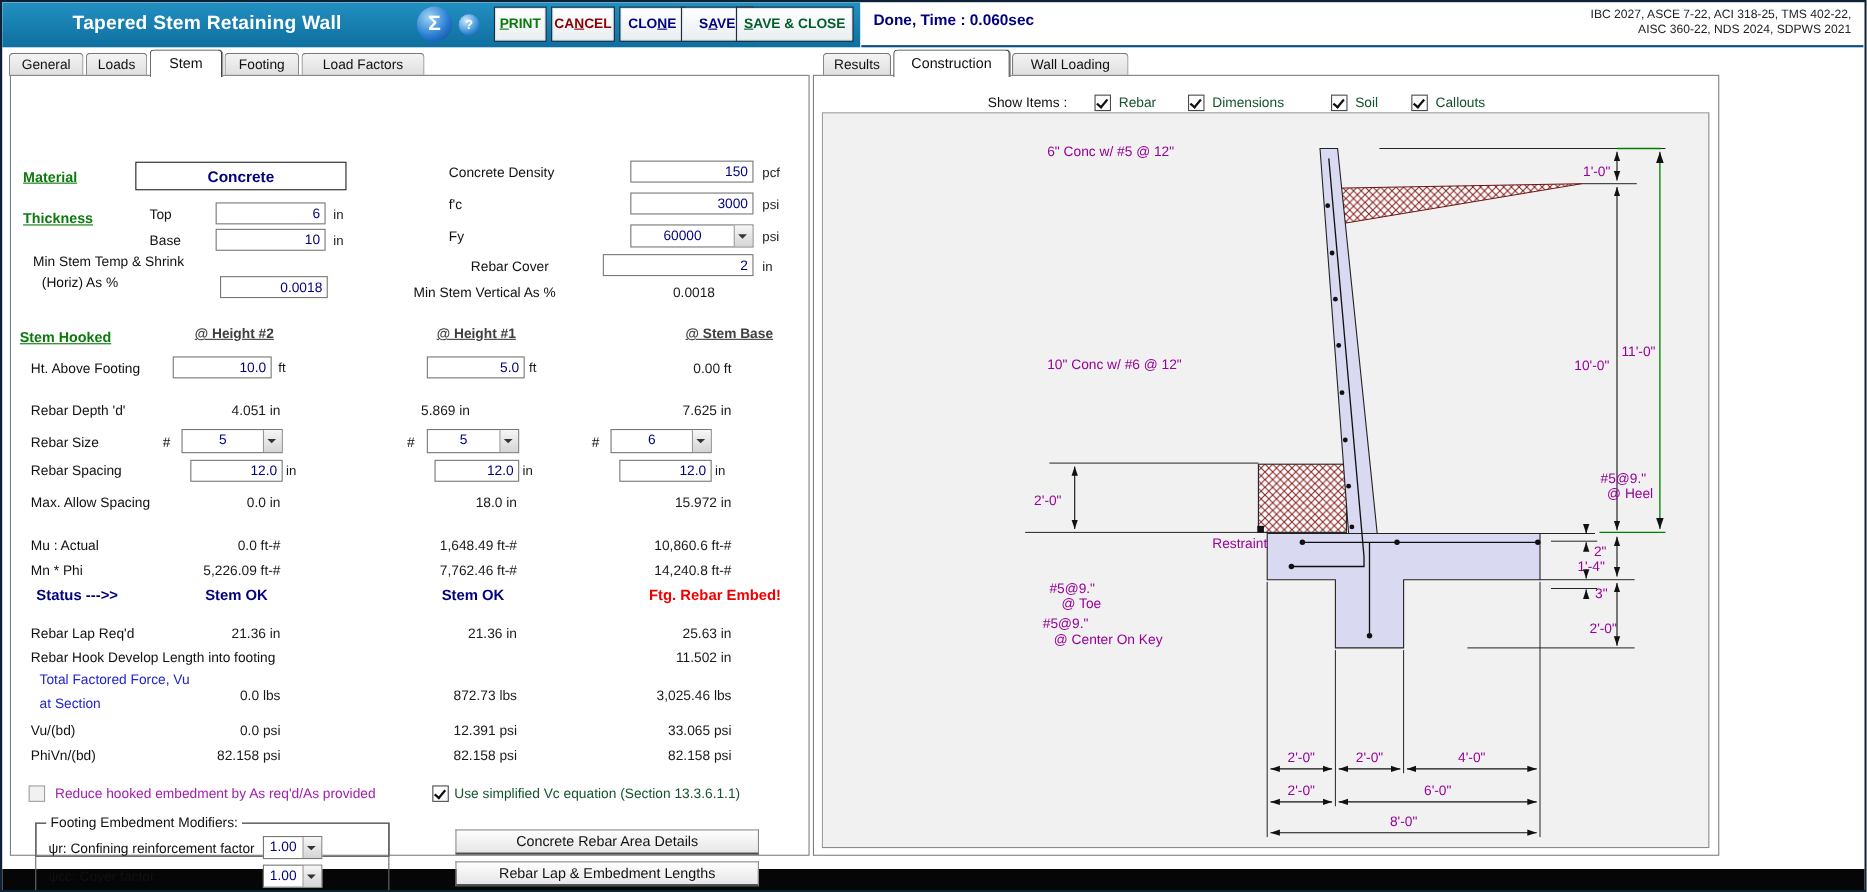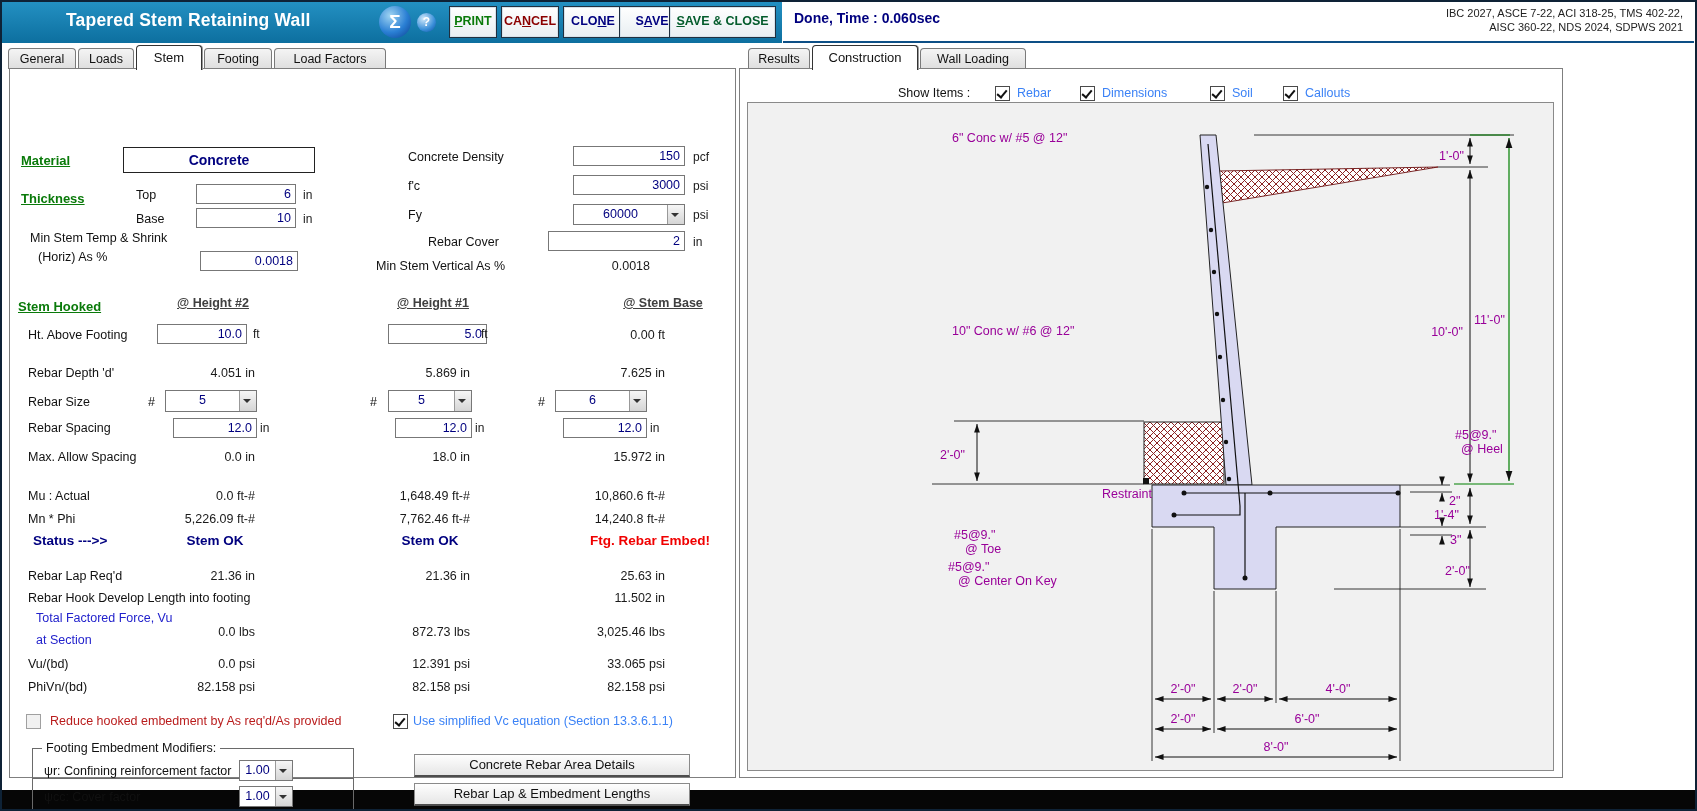--- a/index.html
+++ b/index.html
@@ -48,22 +48,22 @@
   .matbox{position:absolute;border:1.5px solid #222;background:#fff;color:#00007f;
           font-weight:bold;font-size:14px;text-align:center;}
   .dd{position:absolute;border:1px solid #777;background:#fff;display:flex;box-sizing:border-box;}
   .dd .dv{flex:1;color:#00007f;font-size:12.5px;text-align:center;line-height:19px;}
   .dd .db{width:16px;background:linear-gradient(#f6f6f6,#d5d5d5);border-left:1px solid #999;position:relative;}
   .dd .db i{position:absolute;left:3px;top:8px;width:0;height:0;border:4.5px solid transparent;border-top-color:#333;}
   .cb{position:absolute;width:13px;height:13px;border:1px solid #4a4a4a;background:#fff;box-sizing:content-box;}
   .cb .tick{position:absolute;left:3px;top:0.5px;width:4px;height:8px;border:solid #111;
             border-width:0 2px 2px 0;transform:rotate(40deg);}
   .cb.disabled{border-color:#a0a0a0;background:#f1f1f1;}
-  .cblbl{position:absolute;font-size:12.5px;color:#3b82f6;white-space:nowrap;}
-  .cblbl.dis{color:#b91c1c;}
+  .cblbl{position:absolute;font-size:12.5px;color:#14532d;white-space:nowrap;}
+  .cblbl.dis{color:#a21caf;}
   .gbox{position:absolute;border:1px solid #6a6a6a;}
   .gtitle{position:absolute;background:#fff;padding:0 4px;font-size:12.5px;color:#111;white-space:nowrap;}
   .pbtn{position:absolute;background:linear-gradient(#fefefe,#e6e6e6);border:1px solid #8a8a8a;
         border-bottom:2px solid #4d4d4d;box-sizing:border-box;font-size:13px;color:#111;
         text-align:center;line-height:20px;cursor:default;}
   .drawwrap{position:absolute;z-index:4;}
   .bottombar{position:absolute;left:0;top:788px;width:1697px;height:23px;background:#060606;}
   svg text{font-family:"Liberation Sans",sans-serif;}
 </style>
 </head>
@@ -136,27 +136,27 @@
     <div class="val" style="left:560px;top:190px;width:80px;">0.0018</div>
 
     <div class="gh" style="left:8px;top:230px;">Stem Hooked</div>
     <div class="ch" style="left:153px;top:227px;width:100px;">@ Height #2</div>
     <div class="ch" style="left:373px;top:227px;width:100px;">@ Height #1</div>
     <div class="ch" style="left:603px;top:227px;width:100px;">@ Stem Base</div>
 
     <div class="lbl" style="left:18px;top:259px;">Ht. Above Footing</div>
     <input class="tb" style="left: 147px; top: 255px; width: 90px;" readonly="" value="10.0">
     <div class="unit" style="left:243px;top:258px;">ft</div>
-    <input class="tb" style="left: 378px; top: 255px; width: 99px;" readonly="" value="5.0">
+    <input class="tb" style="left: 378px; top: 255px; width: 89px;" readonly="" value="5.0">
     <div class="unit" style="left:471px;top:258px;">ft</div>
     <div class="val" style="left:545px;top:259px;width:110px;">0.00  ft</div>
 
     <div class="lbl" style="left:18px;top:297px;">Rebar Depth 'd'</div>
     <div class="val" style="left:115px;top:297px;width:130px;">4.051 in</div>
-    <div class="val" style="left:330px;top:297px;width:130px;">5.869 in</div>
+    <div class="val" style="left:330px;top:297px;width:130px;text-align:center;">5.869 in</div>
     <div class="val" style="left:525px;top:297px;width:130px;">7.625 in</div>
 
     <div class="lbl" style="left:18px;top:326px;">Rebar Size</div>
     <div class="lbl" style="left:138px;top:326px;">#</div>
     <div class="dd" style="left:155px;top:321px;width:92px;height:22px;">
       <span class="dv">5</span>
       <span class="db">
           <i></i>
         </span>
     </div>

